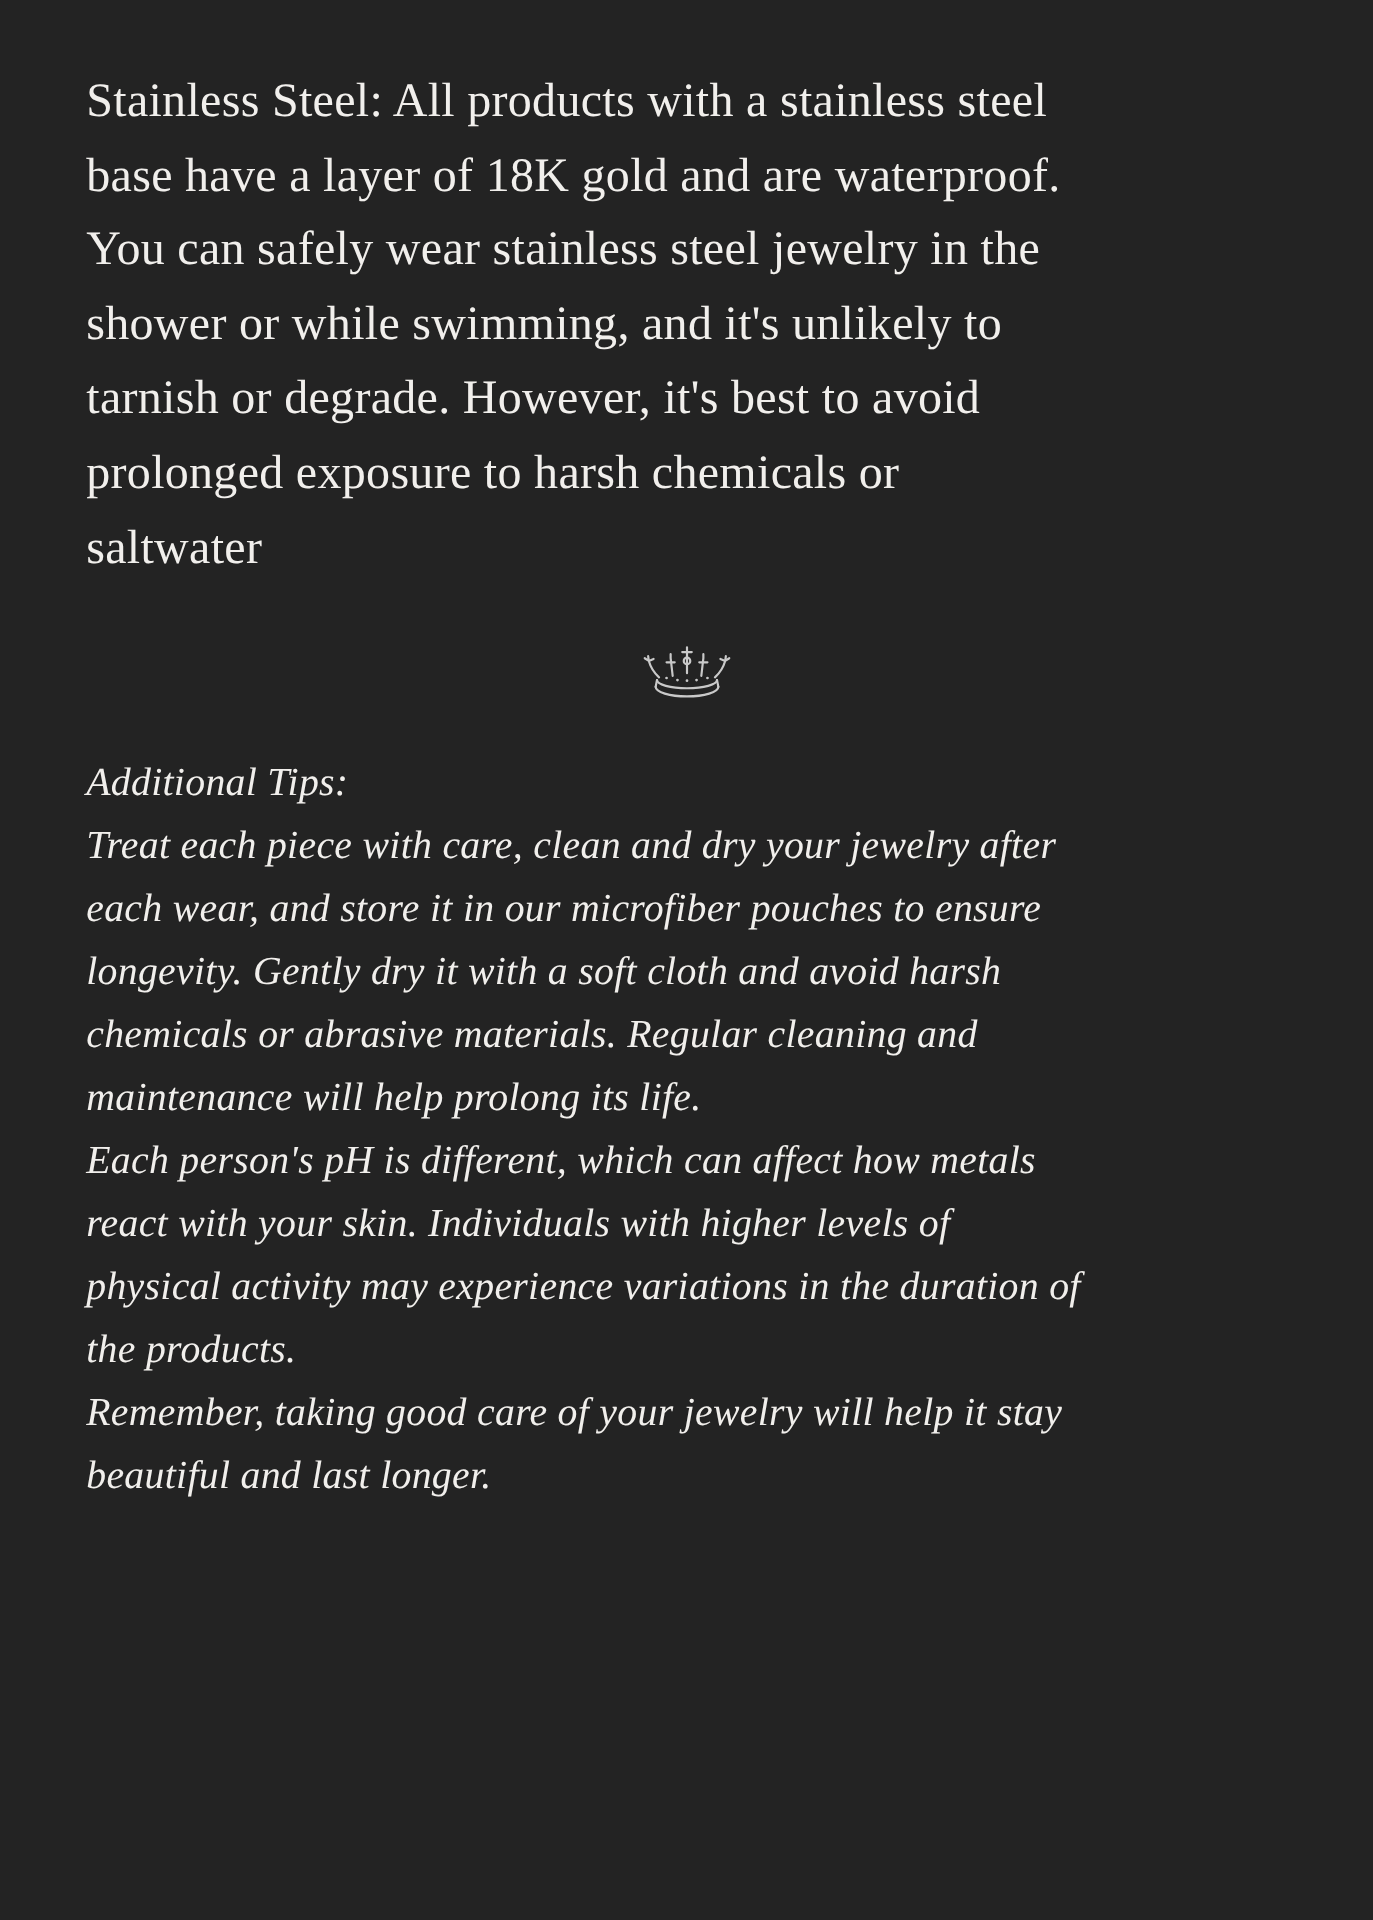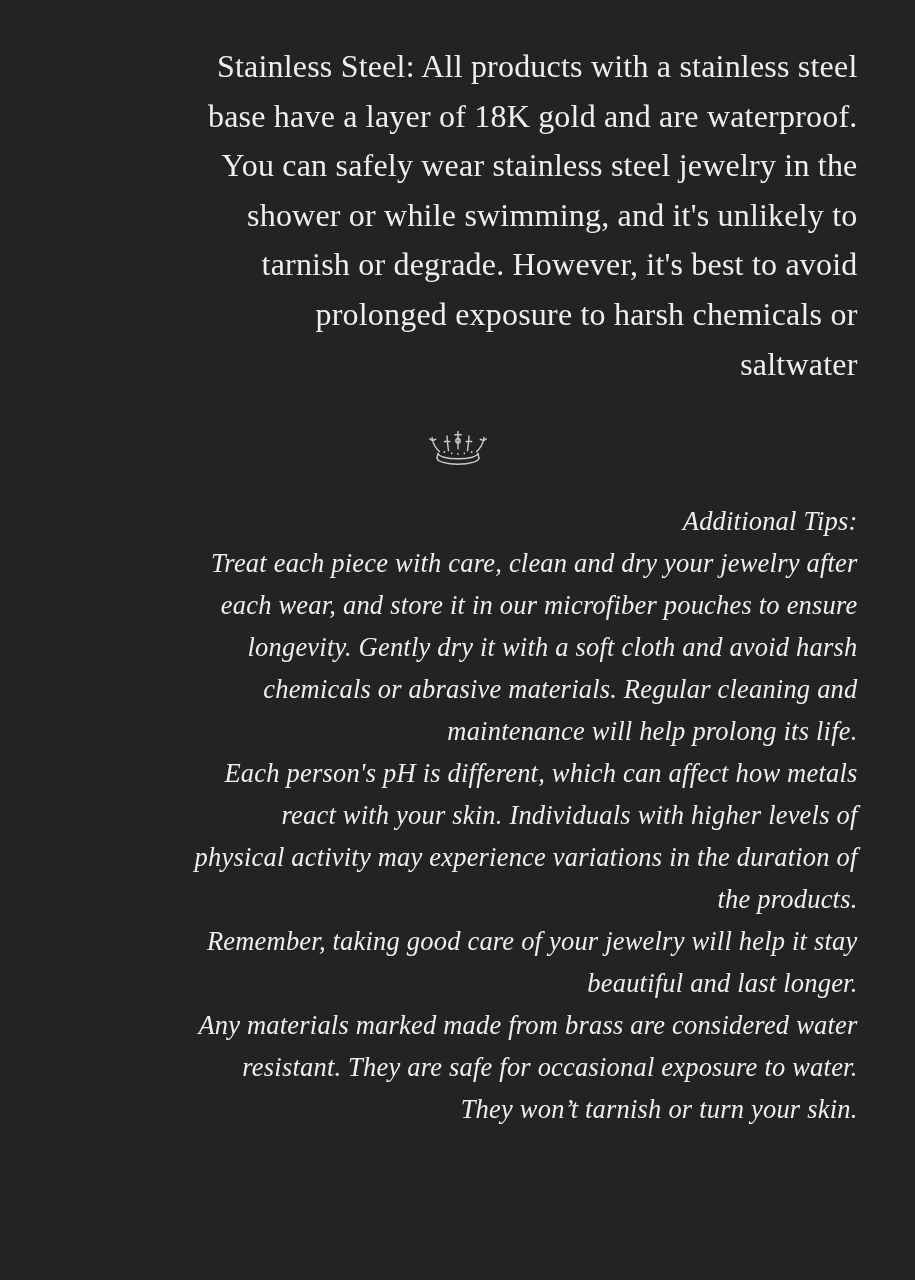--- a/index.html
+++ b/index.html
@@ -6,21 +6,21 @@
   body {
     width: 915px;
     height: 1280px;
     background: #232323;
     overflow: hidden;
     font-family: "Liberation Serif", serif;
   }
   .content {
     width: 800px;
     margin: 0 auto;
-    text-align: right;
+    text-align: left;
     color: #f1efec;
   }
   .intro {
     margin: 0;
     padding-top: 42px;
     font-size: 32px;
     line-height: 49.6px;
     font-weight: 400;
     letter-spacing: 0.2px;
     white-space: pre-line;
@@ -92,18 +92,15 @@
 each wear, and store it in our microfiber pouches to ensure
 longevity. Gently dry it with a soft cloth and avoid harsh
 chemicals or abrasive materials. Regular cleaning and
 maintenance will help prolong its life.</p>
     <p class="spaced">Each person's pH is different, which can affect how metals
 react with your skin. Individuals with higher levels of
 physical activity may experience variations in the duration of
 the products.
 Remember, taking good care of your jewelry will help it stay
 beautiful and last longer.</p>
-    <p class="spaced">Any materials marked made from brass are considered water
-resistant. They are safe for occasional exposure to water.
-They won’t tarnish or turn your skin.</p>
   </div>
 
 </div>
 
 </body></html>

